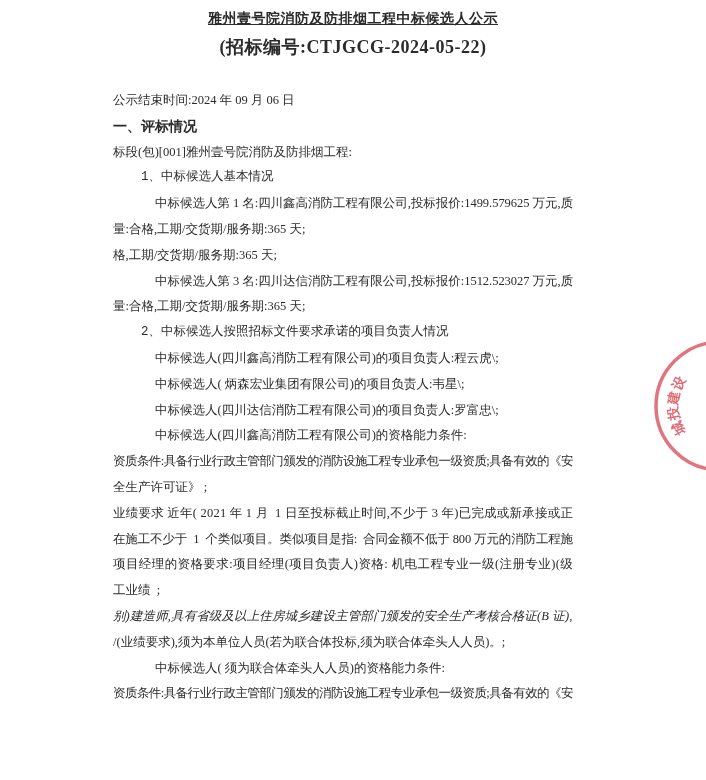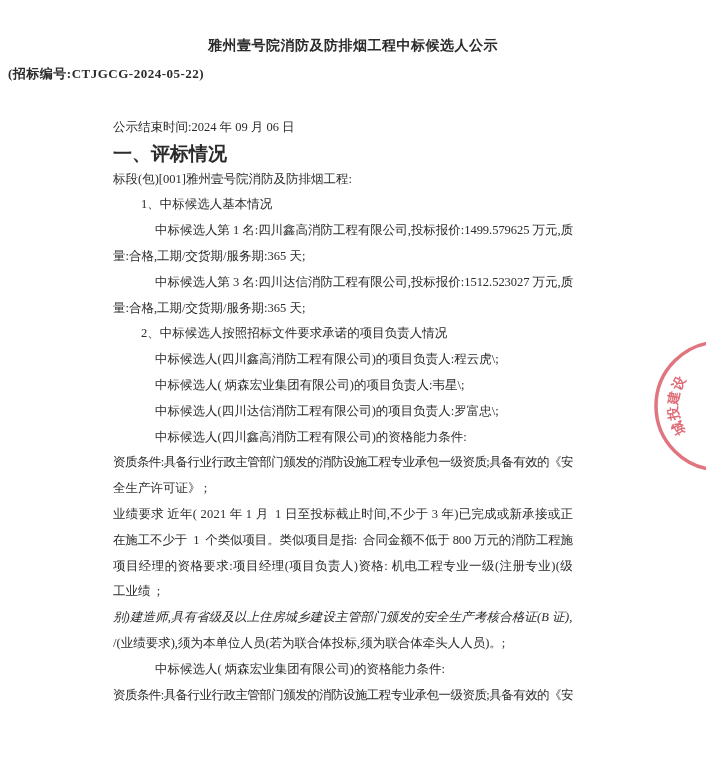--- a/index.html
+++ b/index.html
@@ -10,50 +10,50 @@
   .page {
     position: relative;
     width: 706px;
     height: 780px;
     background: #ffffff;
     overflow: hidden;
     font-family: "Liberation Serif", "DejaVu Serif", serif;
     color: #2b2b2b;
   }
   .doc-title {
-    padding-top: 32px;
+    padding-top: 5px;
     text-align: center;
     font-size: 14px;
     font-weight: bold;
     line-height: 28px;
     letter-spacing: 0.5px;
+    text-decoration: underline;
   }
   .doc-subtitle {
-    text-align: left;
-    font-size: 13px;
+    text-align: center;
+    font-size: 18px;
     font-weight: bold;
     line-height: 28px;
     letter-spacing: 0.5px;
-    margin-left: 8px;
   }
   .doc-body {
     margin: 27px 113px 0 113px;
     width: 460px;
     font-size: 12.5px;
   }
   .line {
     line-height: 25.8px;
     white-space: pre;
     overflow: visible;
   }
   .line.heading {
     font-weight: bold;
-    font-size: 19px;
+    font-size: 14px;
   }
-  .line.indent2 { padding-left: 28px; }
+  .line.indent2 { padding-left: 28px; font-family: Liberation Mono, monospace; }
   .line.indent3 { padding-left: 42px; }
   .seal {
     position: absolute;
     left: 0;
     top: 0;
     pointer-events: none;
   }
 </style>
 </head>
 <body>
@@ -64,36 +64,37 @@
 
   <div class="doc-subtitle">(招标编号:CTJGCG-2024-05-22)</div>
 
   <div class="doc-body">
       <div class="line plain"><span>公示结束时间:2024 年 09 月 06 日</span></div>
       <div class="line heading"><span>一、评标情况</span></div>
       <div class="line plain"><span>标段(包)[001]雅州壹号院消防及防排烟工程:</span></div>
       <div class="line indent2"><span>1、中标候选人基本情况</span></div>
       <div class="line indent3" style="letter-spacing: -0.03px;"><span>中标候选人第 1 名:四川鑫高消防工程有限公司,投标报价:1499.579625 万元,质</span></div>
       <div class="line plain"><span>量:合格,工期/交货期/服务期:365 天;</span></div>
+      <div class="line plain"><span>格,工期/交货期/服务期:365 天;</span></div>
       <div class="line indent3" style="letter-spacing: -0.03px;"><span>中标候选人第 3 名:四川达信消防工程有限公司,投标报价:1512.523027 万元,质</span></div>
       <div class="line plain"><span>量:合格,工期/交货期/服务期:365 天;</span></div>
       <div class="line indent2"><span>2、中标候选人按照招标文件要求承诺的项目负责人情况</span></div>
       <div class="line indent3"><span>中标候选人(四川鑫高消防工程有限公司)的项目负责人:程云虎\;</span></div>
       <div class="line indent3"><span>中标候选人( 炳森宏业集团有限公司)的项目负责人:韦星\;</span></div>
       <div class="line indent3"><span>中标候选人(四川达信消防工程有限公司)的项目负责人:罗富忠\;</span></div>
       <div class="line indent3"><span>中标候选人(四川鑫高消防工程有限公司)的资格能力条件:</span></div>
       <div class="line plain" style="letter-spacing: -0.55px;"><span>资质条件:具备行业行政主管部门颁发的消防设施工程专业承包一级资质;具备有效的《安</span></div>
       <div class="line plain"><span>全生产许可证》 ;</span></div>
       <div class="line plain" style="letter-spacing: 0.23px;"><span>业绩要求 近年( 2021 年 1 月  1 日至投标截止时间,不少于 3 年)已完成或新承接或正</span></div>
       <div class="line plain" style="letter-spacing: -0.13px;"><span>在施工不少于  1  个类似项目。类似项目是指:  合同金额不低于 800 万元的消防工程施</span></div>
       <div class="line plain" style="letter-spacing: 0.41px;"><span>项目经理的资格要求:项目经理(项目负责人)资格: 机电工程专业一级(注册专业)(级</span></div>
       <div class="line plain"><span>工业绩  ;</span></div>
       <div class="line plain" style="letter-spacing: 0.12px; font-style: italic;"><span>别)建造师,具有省级及以上住房城乡建设主管部门颁发的安全生产考核合格证(B 证),</span></div>
       <div class="line plain"><span>/(业绩要求),须为本单位人员(若为联合体投标,须为联合体牵头人人员)。;</span></div>
-      <div class="line indent3"><span>中标候选人( 炳森宏业集团有限公司)的资格能力条件:</span></div>
+      <div class="line indent3"><span>中标候选人( 须为联合体牵头人人员)的资格能力条件:</span></div>
       <div class="line plain" style="letter-spacing: -0.55px;"><span>资质条件:具备行业行政主管部门颁发的消防设施工程专业承包一级资质;具备有效的《安</span></div>
     </div>
 
   <svg class="seal" width="706" height="780" viewBox="0 0 706 780">
     <circle id="seal-ring" cx="720" cy="406" r="64" fill="none" stroke-width="3.5" opacity="0.8" stroke="#d9535f"></circle>
     <g id="seal-text" font-size="13.5" font-weight="bold" opacity="0.85" font-family="Liberation Serif, DejaVu Serif, serif">
         <text transform="translate(678.5,428.1) rotate(242)" text-anchor="middle" dominant-baseline="central" fill="#d9535f">城</text>
         <text transform="translate(673.6,413.4) rotate(261)" text-anchor="middle" dominant-baseline="central" fill="#d9535f">投</text>
         <text transform="translate(673.7,397.8) rotate(280)" text-anchor="middle" dominant-baseline="central" fill="#d9535f">建</text>
         <text transform="translate(678.9,383.2) rotate(299)" text-anchor="middle" dominant-baseline="central" fill="#d9535f">设</text>

